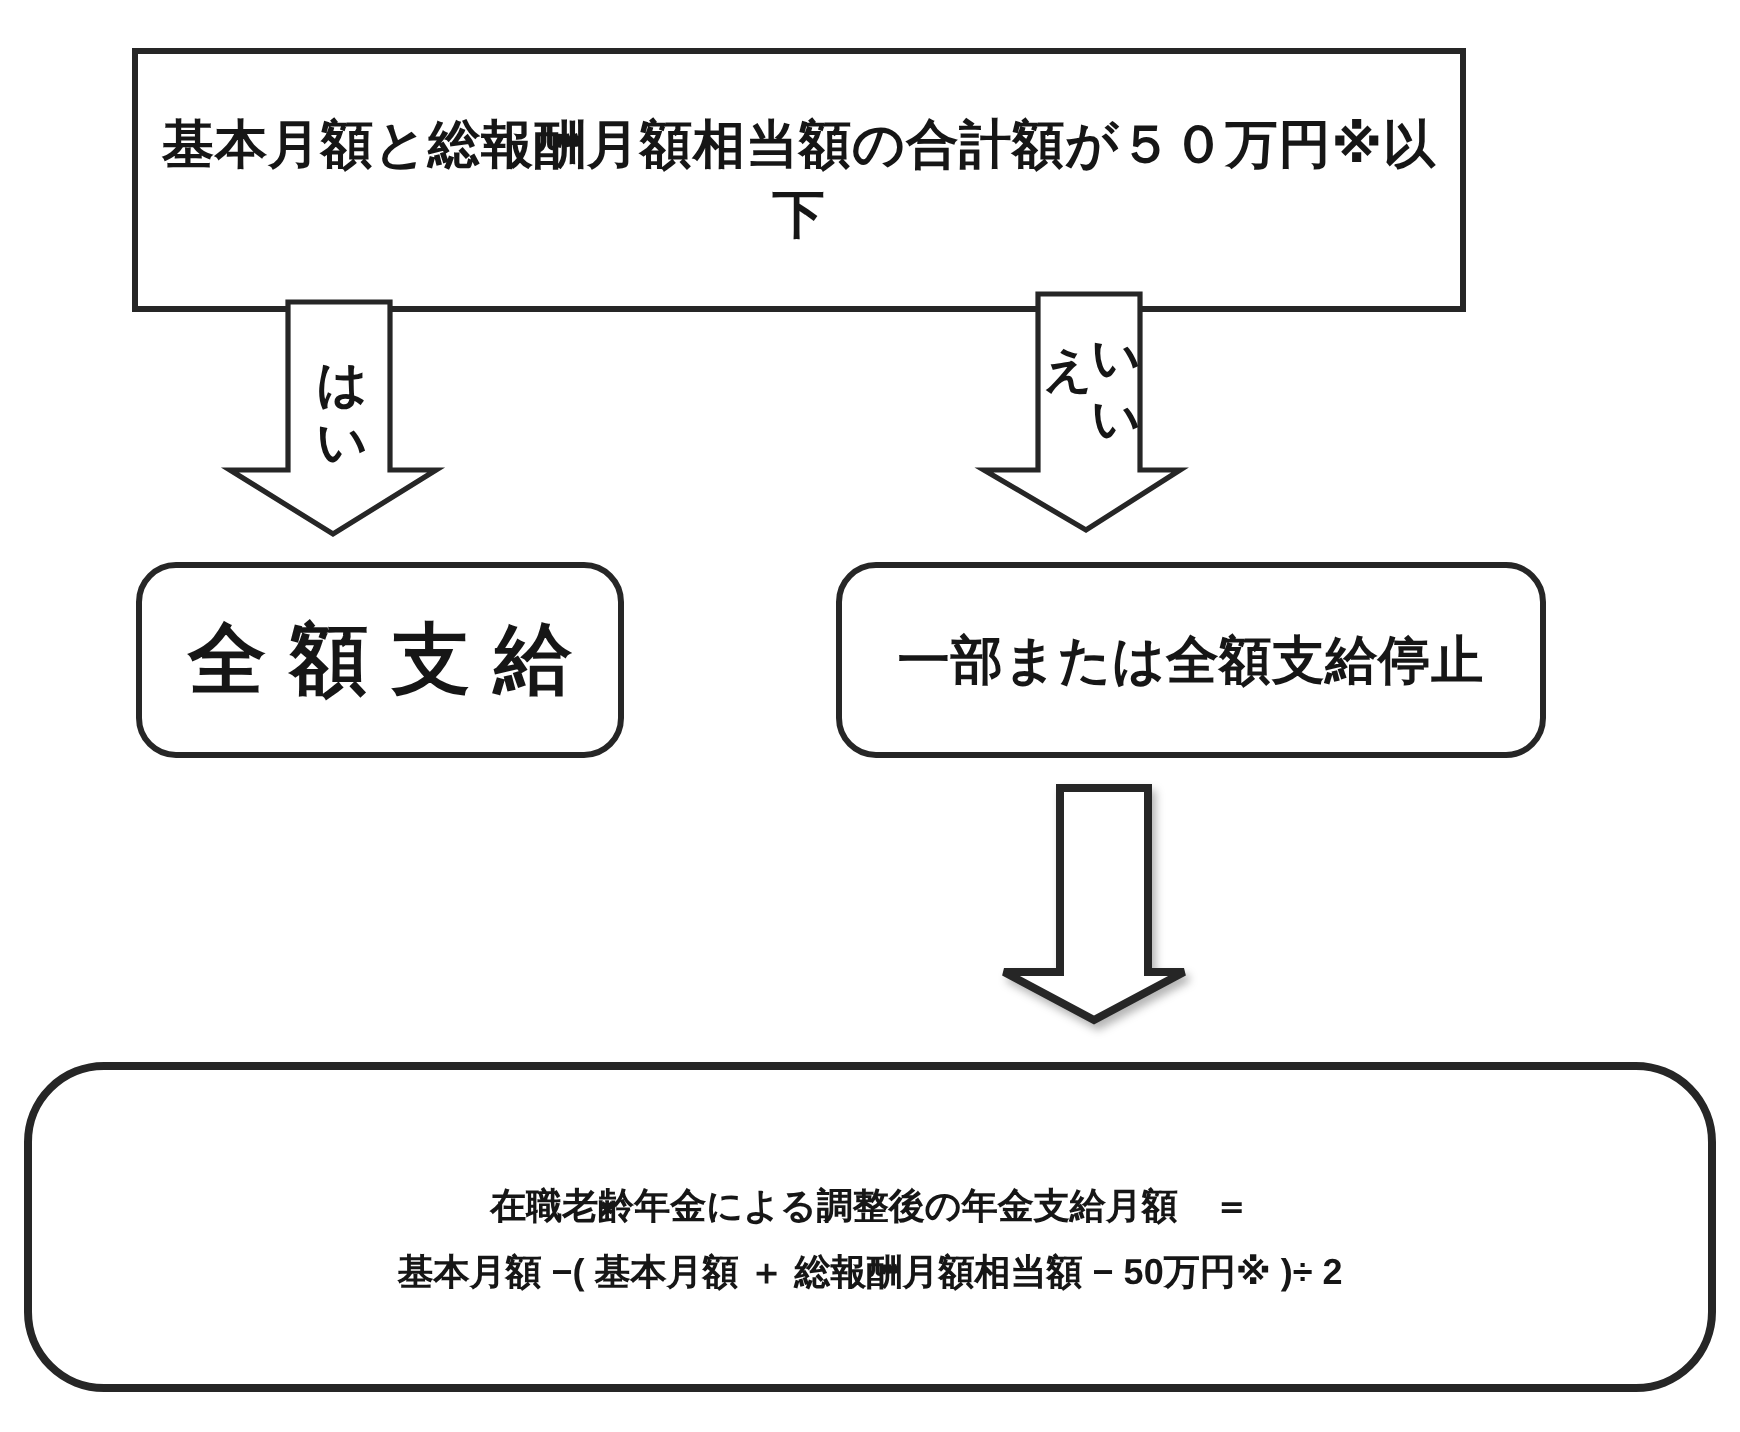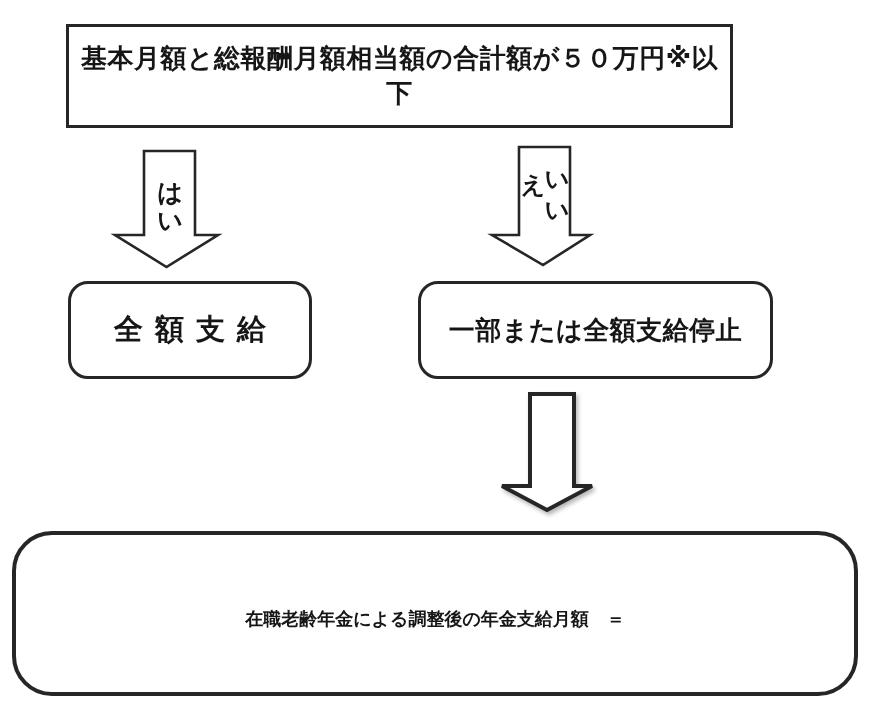--- a/index.html
+++ b/index.html
@@ -24,33 +24,33 @@
     border: 3px solid #262626;
     display: flex;
     align-items: center;
     justify-content: center;
     text-align: center;
   }
   .condition-box {
     left: 66px;
     top: 24px;
     width: 667px;
-    height: 104px;
+    height: 132px;
     font-size: 26px;
     letter-spacing: 0.5px;
   }
   .result-box {
     top: 281px;
     height: 98px;
     border-radius: 20px;
   }
   .result-box.full {
     left: 68px;
     width: 244px;
-    font-size: 29px;
+    font-size: 39px;
     letter-spacing: 12px;
     text-indent: 12px;
   }
   .result-box.suspend {
     left: 370px;
     width: 355px;
     font-size: 26px;
     letter-spacing: 0.5px;
     margin-left: 48px;
   }
@@ -138,15 +138,16 @@
   <div class="box result-box suspend">
     <span>一部または全額支給停止</span>
   </div>
 
   <svg class="arrow shadowed" style="left:498px; top:390px;" width="100" height="124" viewBox="0 0 100 124">
     <polygon points="32,4 76,4 76,96 94,96 49,120 4,96 32,96"></polygon>
   </svg>
 
   <div class="box formula-box">
     <span class="formula-line">在職老齢年金による調整後の年金支給月額　＝</span>
+    <span class="formula-line">基本月額 −( 基本月額 ＋ 総報酬月額相当額 − 50万円※ )÷ 2</span>
   </div>
 
 </div>
 
 </body></html>

